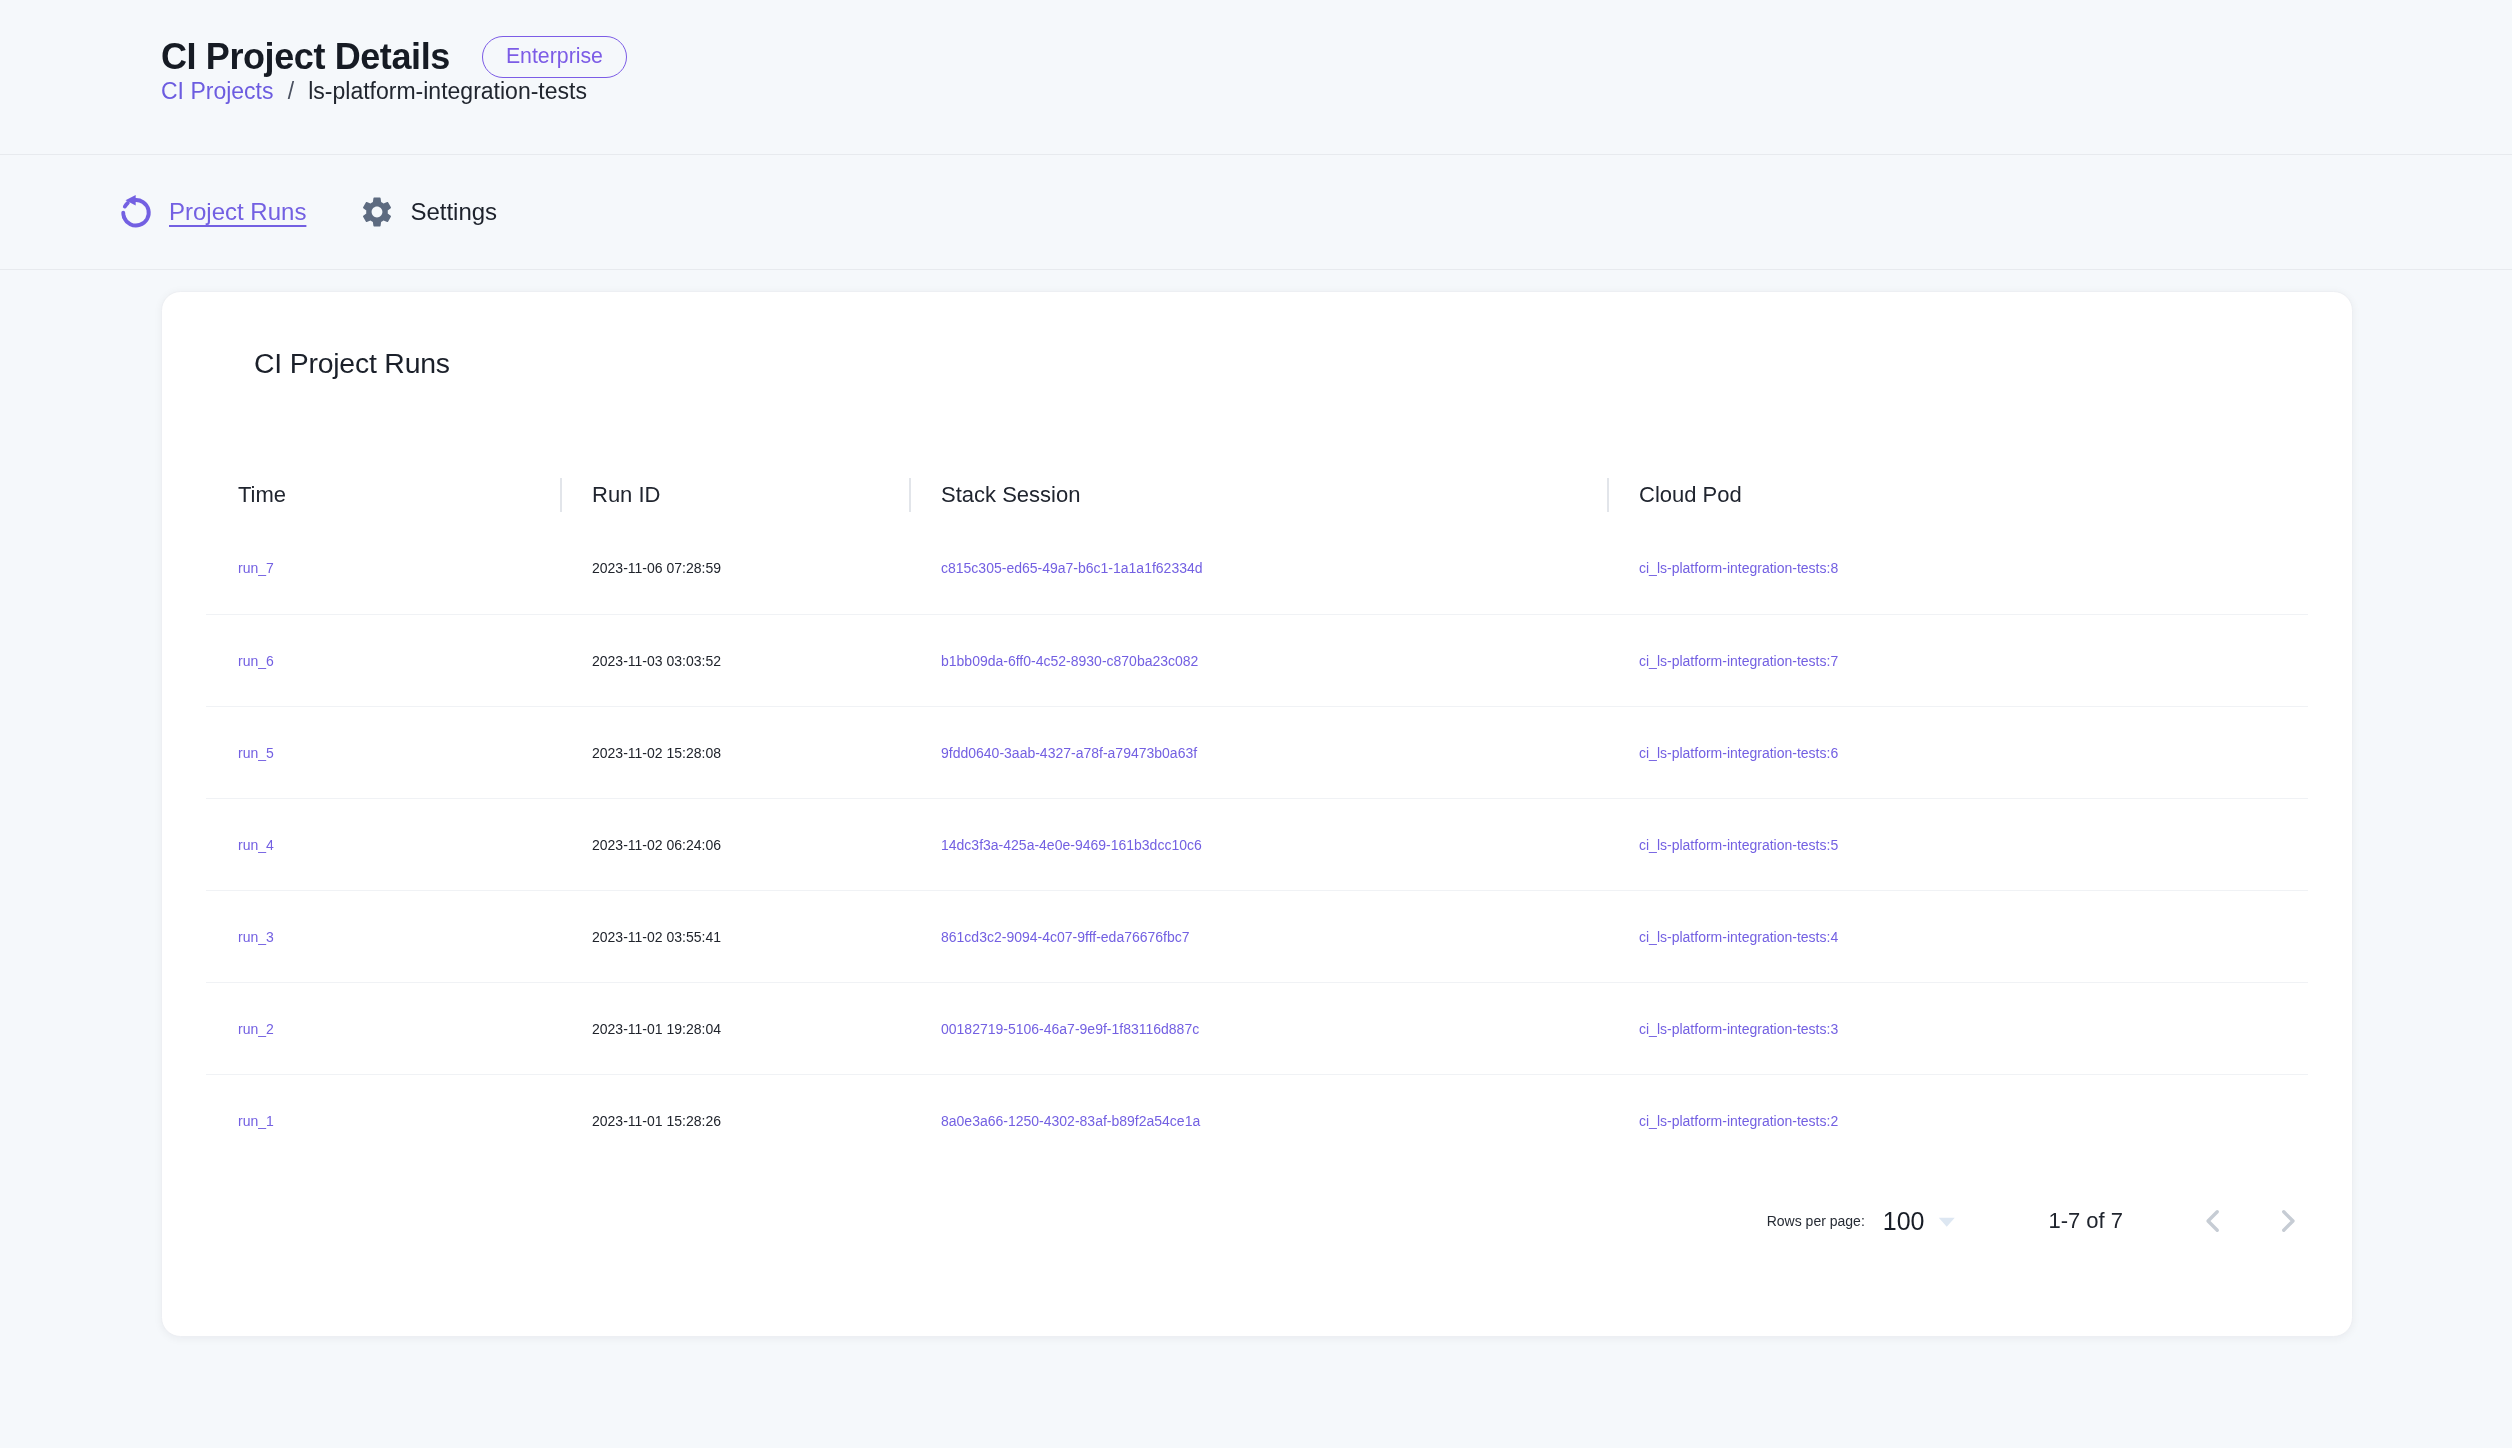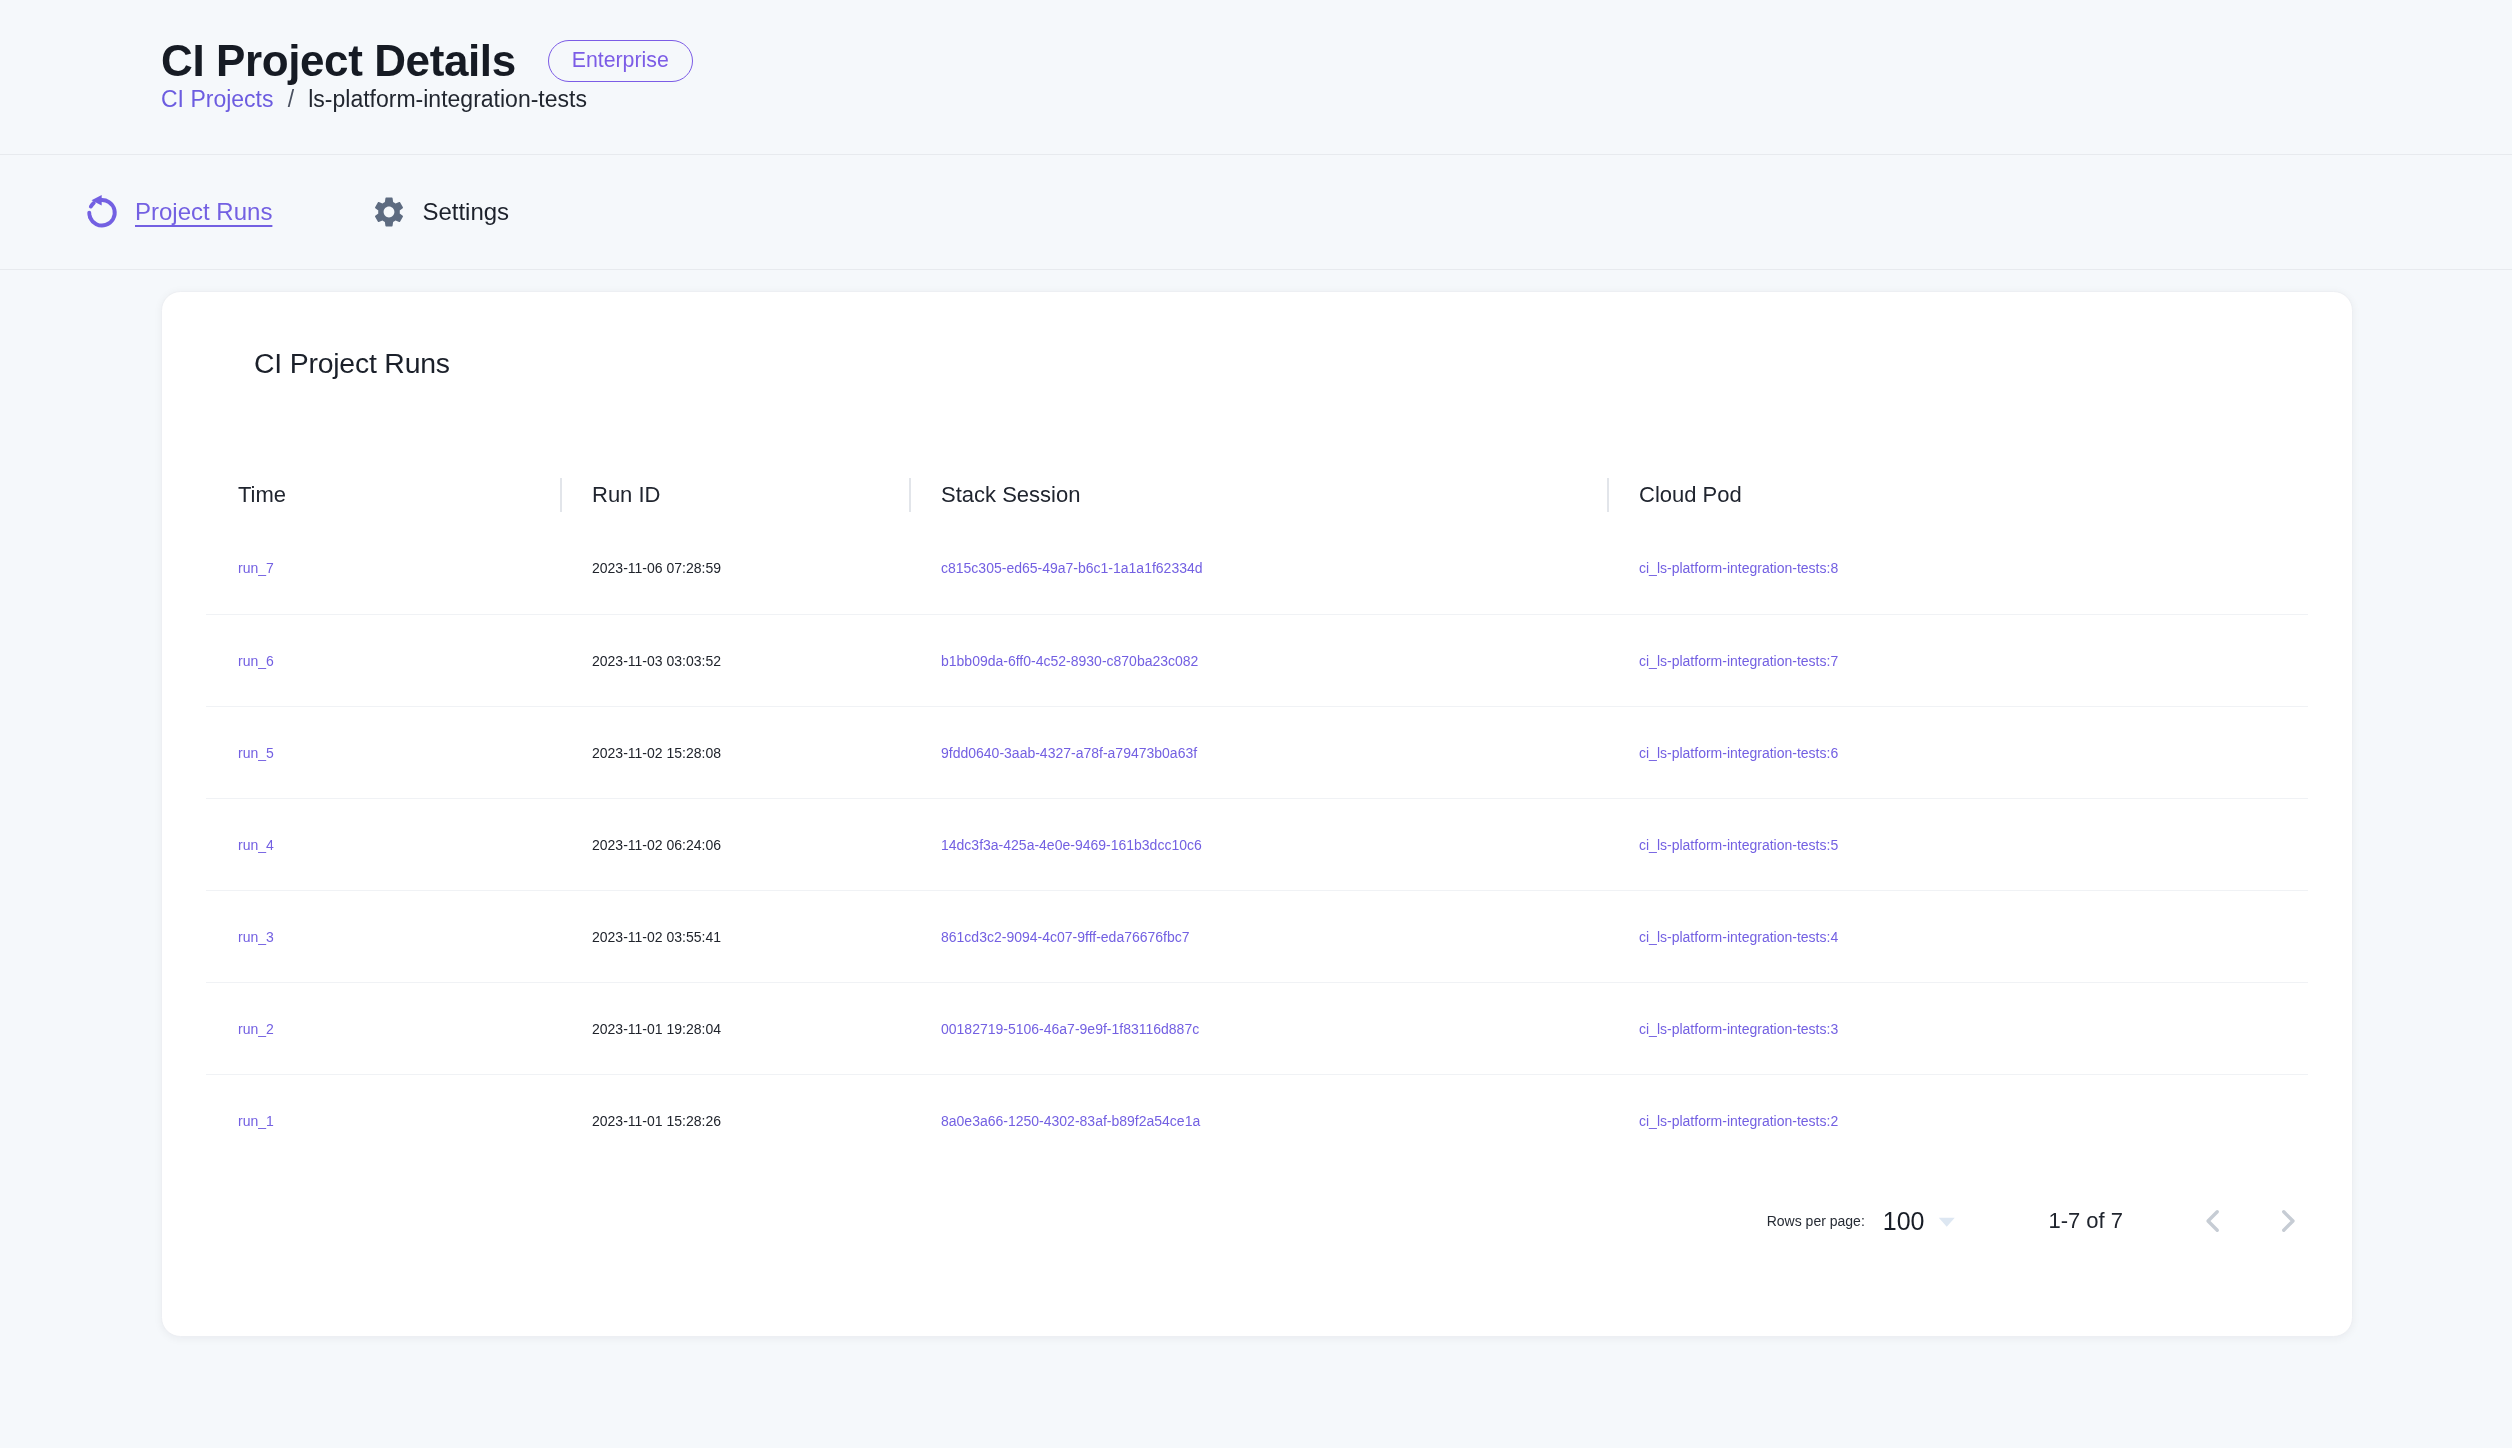--- a/index.html
+++ b/index.html
@@ -3,34 +3,34 @@
 <meta charset="utf-8">
 <style>
   * { margin: 0; padding: 0; box-sizing: border-box; }
   html, body { width: 2512px; background: #f5f8fb; }
   body { font-family: "Liberation Sans", sans-serif; color: #1c212b; }
   .page { width: 2512px; height: 1449px; background: #f5f8fb; overflow: hidden; }
 
   
   .topbar { height: 155px; padding: 36px 0 0 161px; border-bottom: 0.9px solid #e7eaee; }
   .title-row { display: flex; align-items: center; gap: 32px; }
-  .page-title { font-size: 44px; font-weight: 600; color: #161b24; letter-spacing: -0.4px; }
+  .page-title { font-size: 36px; font-weight: 600; color: #161b24; letter-spacing: -0.4px; }
   .badge {
     font-size: 21.3px; color: #7c5ce6; border: 1.8px solid #7c5ce6;
     border-radius: 887px; padding: 7.1px 23px; line-height: 1.2; background: transparent;
   }
   .breadcrumb { font-size: 23px; display: flex; align-items: center; gap: 14.2px; }
   .breadcrumb a { color: #6c5ce0; text-decoration: none; cursor: pointer; }
   .breadcrumb .sep { color: #4a5160; }
   .breadcrumb .current { color: #21262f; }
 
   
   .tabbar {
-    height: 115px; display: flex; align-items: center; gap: 99px;
-    padding-left: 84px; border-bottom: 0.9px solid #e7eaee; background: #f5f8fb;
+    height: 115px; display: flex; align-items: center; gap: 53px;
+    padding-left: 118px; border-bottom: 0.9px solid #e7eaee; background: #f5f8fb;
   }
   .tab { display: flex; align-items: center; gap: 15px; cursor: pointer; }
   .tab .icon { display: inline-flex; width: 36px; height: 36px; }
   .tab .icon svg { width: 100%; height: 100%; }
   .tab-label { font-size: 24px; color: #1c212b; }
   .tab.active .tab-label { color: #7360e2; text-decoration: underline; text-underline-offset: 5.3px; text-decoration-thickness: 1.8px; }
 
   
   main { padding: 21.3px 0 0 161px; }
   .card {

